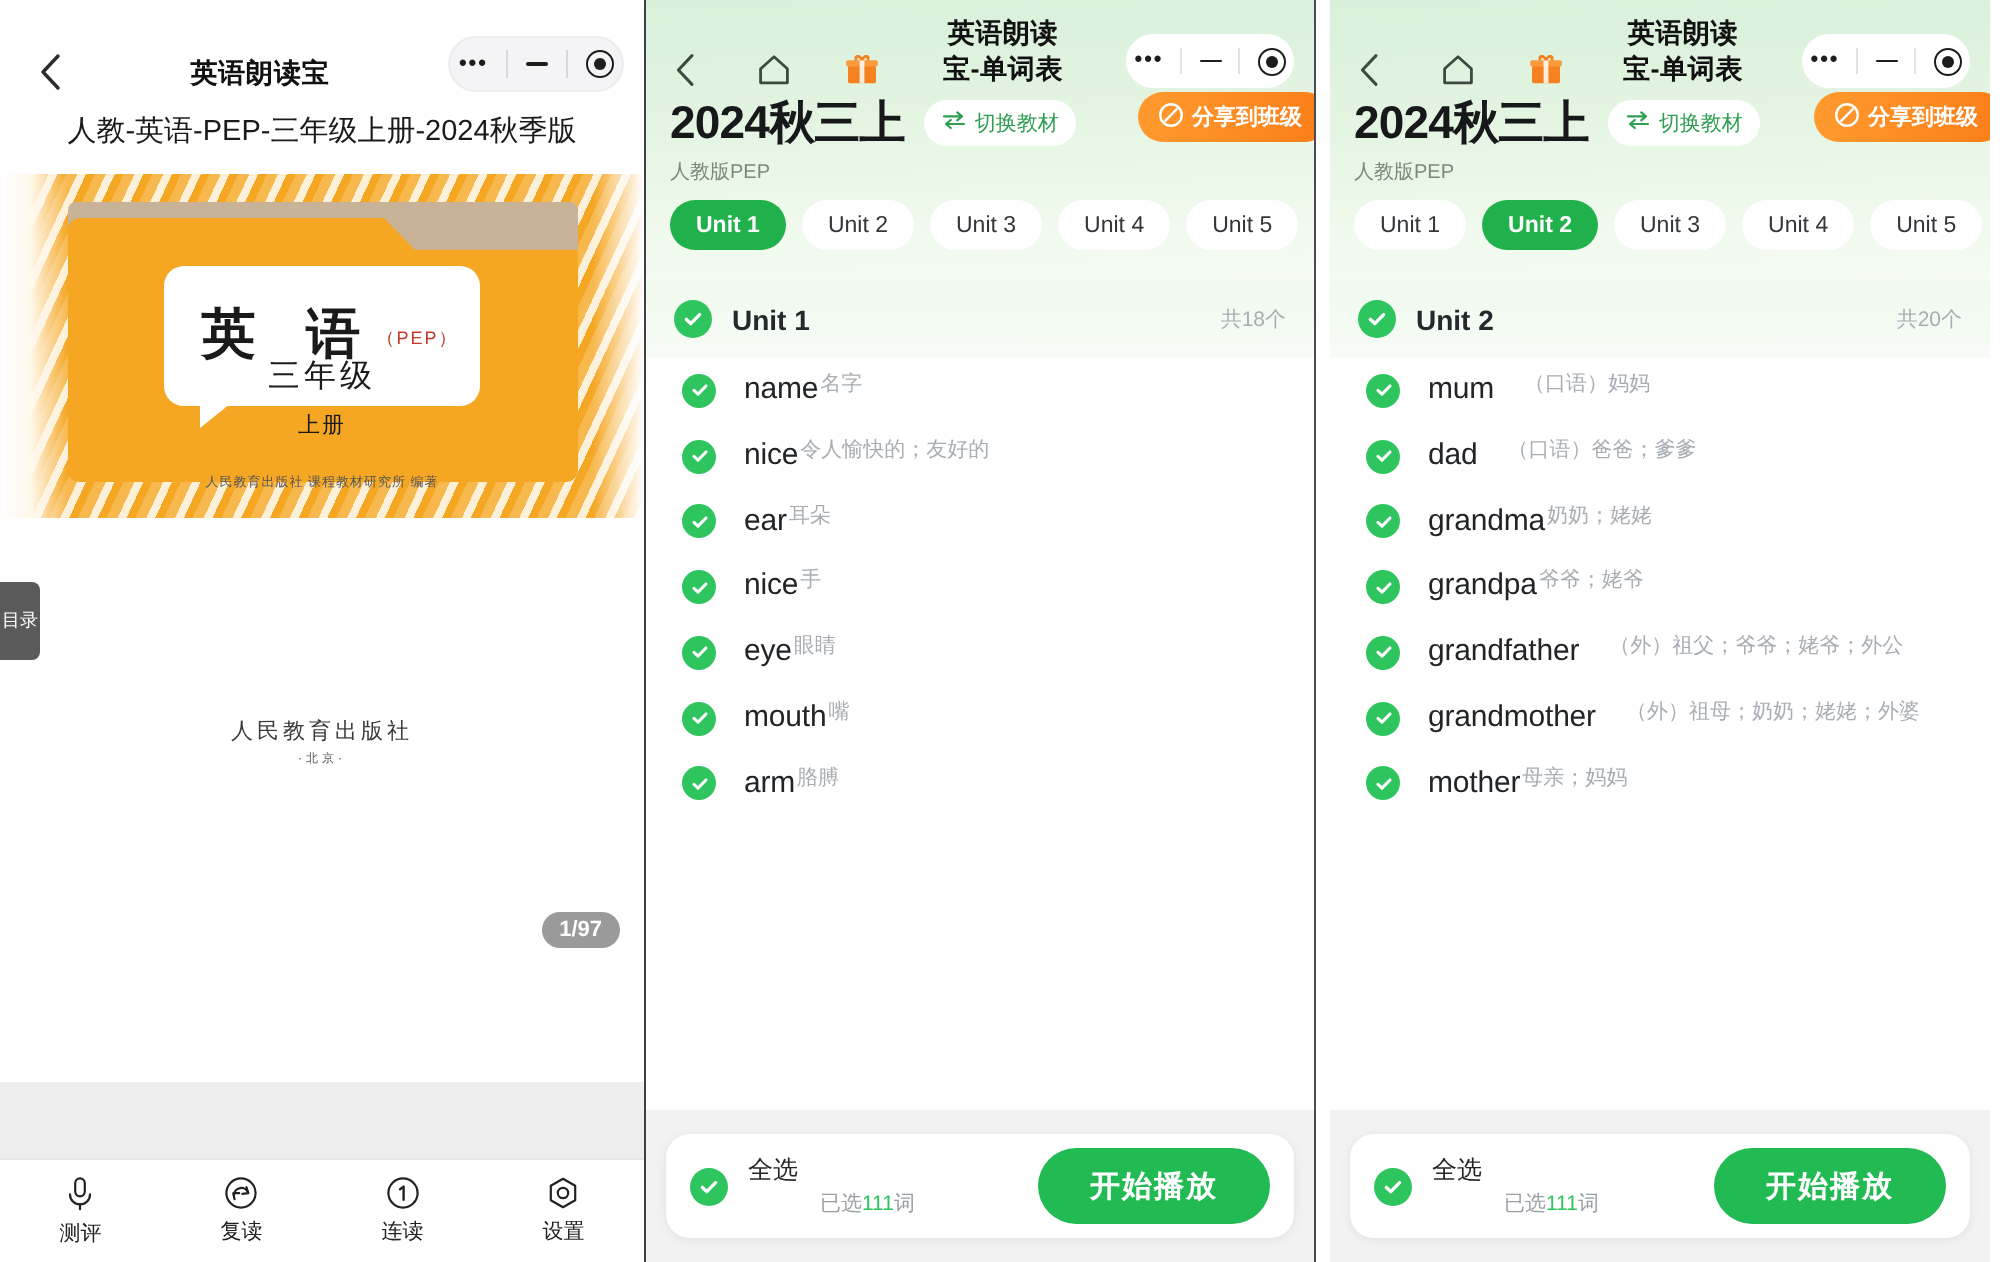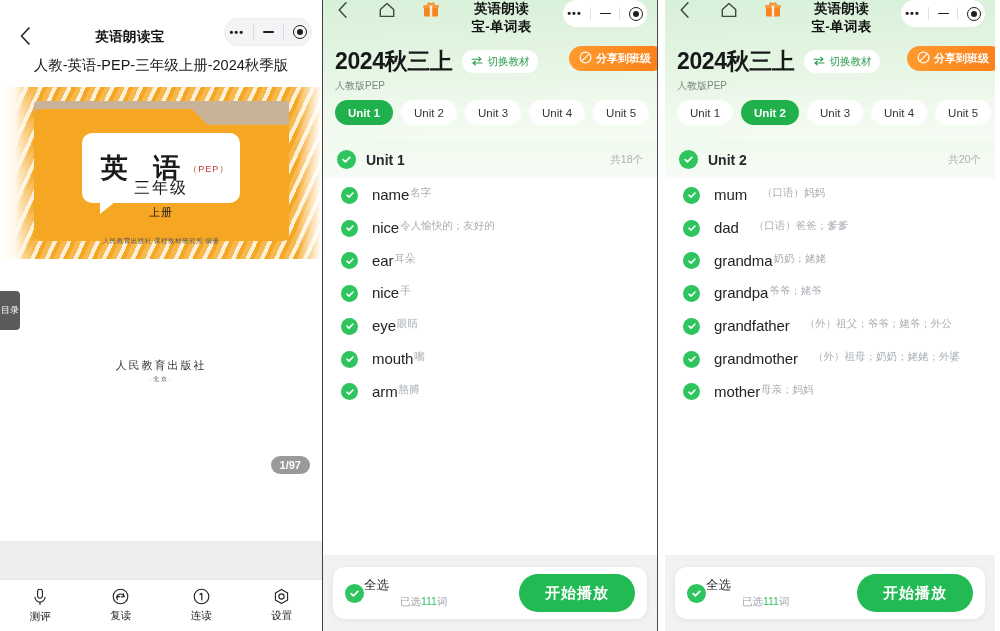--- a/index.html
+++ b/index.html
@@ -101,21 +101,21 @@
   .p1-navitem .lbl{ font-size:10.5px; color:#222; }
   .p1-navitem svg{ display:block; }
 
   
   .wl { width: 334px; flex: 0 0 334px; background:#fff; position:relative; }
   #panel3 { width: 330px; flex: 0 0 330px; }
   .wl-hero{
     background: linear-gradient(178deg,#d8f0d9 0%,#e4f5e2 42%,#eef9ec 72%,#f6fcf4 100%);
     padding: 0 0 6px; position:relative;
   }
-  .wl-topbar{ height:44px; display:flex; align-items:flex-start; padding:0 10px; gap:25px; }
+  .wl-topbar{ height:44px; display:flex; align-items:flex-end; padding:0 10px; gap:25px; }
   .wl-topbar .icn{ width:19px; height:19px; display:flex; align-items:center; justify-content:center; }
   .wl-title{ flex:1; text-align:center; font-size:13.5px; font-weight:600; color:#111; letter-spacing:.3px; }
   .wl-caps{ width:84px; flex:0 0 84px; height:27px; border-radius:14px; background:#ffffff;
     display:flex; align-items:center; justify-content:space-around; }
   .wl-caps .dots{ letter-spacing:1px; font-size:11px; color:#1d1d1d; font-weight:700; line-height:1;}
   .wl-caps .dash{ width:11px; height:1.6px; background:#1d1d1d; border-radius:1px;}
   .wl-caps .sep{ width:1px; height:13px; background:#e2e2e4; }
   .wl-caps .target{ width:14px;height:14px;border-radius:50%;border:1.6px solid #1d1d1d;
      display:flex;align-items:center;justify-content:center;}
   .wl-caps .target::after{content:"";width:6px;height:6px;border-radius:50%;background:#1d1d1d;}
@@ -163,21 +163,21 @@
   .word-cn.ind{ padding-left:14px; }
 
   .wl-fadebottom{ position:absolute; left:0; bottom:76px; width:100%; height:16px;
      background:linear-gradient(180deg,rgba(255,255,255,0) 0%,#ffffff 85%); }
   .wl-footwrap{
     position:absolute; left:0; bottom:0; width:100%; height:76px; background:#f2f2f2;
     display:flex; align-items:center; justify-content:center;
   }
   .wl-footcard{
     width:calc(100% - 20px); height:52px; background:#fff; border-radius:12px;
-    display:flex; align-items:center; padding:0 12px; 
+    display:flex; align-items:center; padding:0 12px; gap:10px;
     box-shadow:0 1px 6px rgba(0,0,0,.07);
   }
   .wl-selall{ display:flex; flex-direction:column; gap:1px; flex:1; }
   .wl-selall .t1{ font-size:12.5px; color:#232629; font-weight:500; }
   .wl-selall .t2{ font-size:10.5px; color:#9aa0a5;margin-left:36px; }
   .wl-selall .t2 b{ color:#2ec45e; font-weight:500; }
   .wl-play{
     background:#22ba53; color:#fff; font-size:15px; font-weight:700;
     height:38px; border-radius:19px; display:flex; align-items:center; justify-content:center;
     padding:16px 26px; letter-spacing:1px; border:none;

